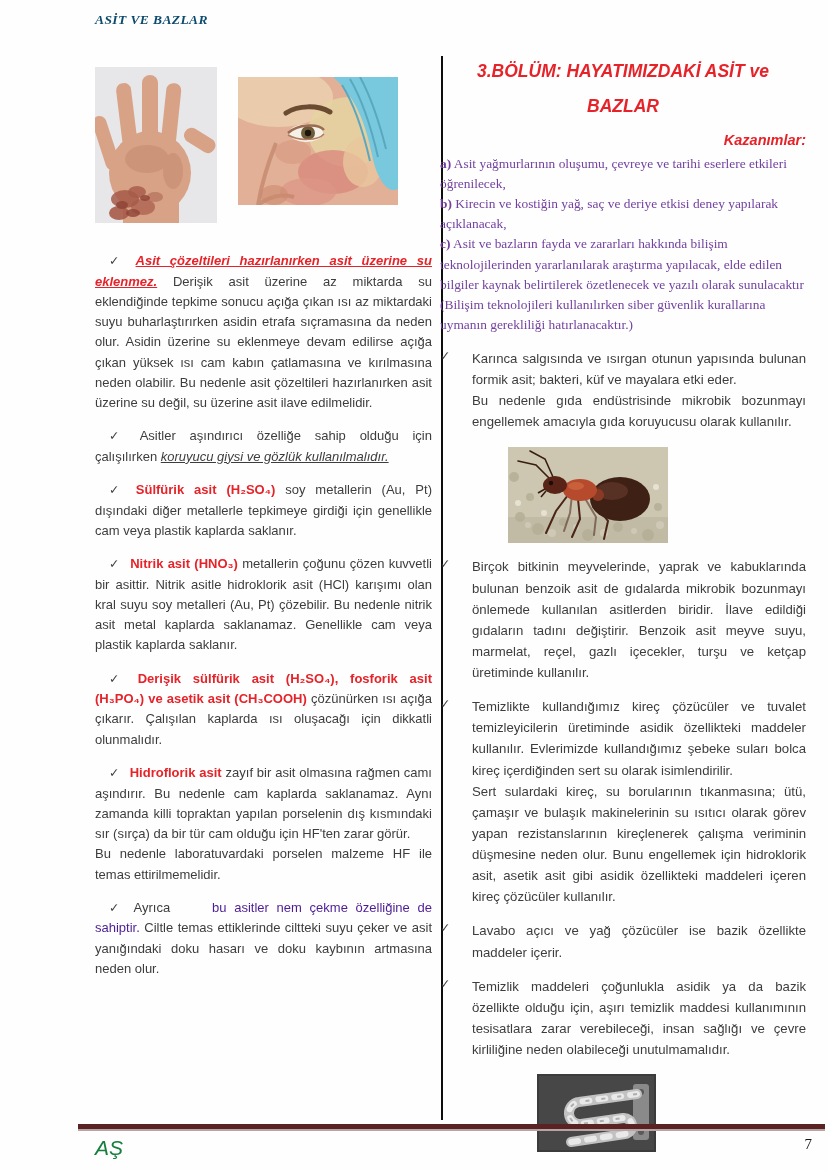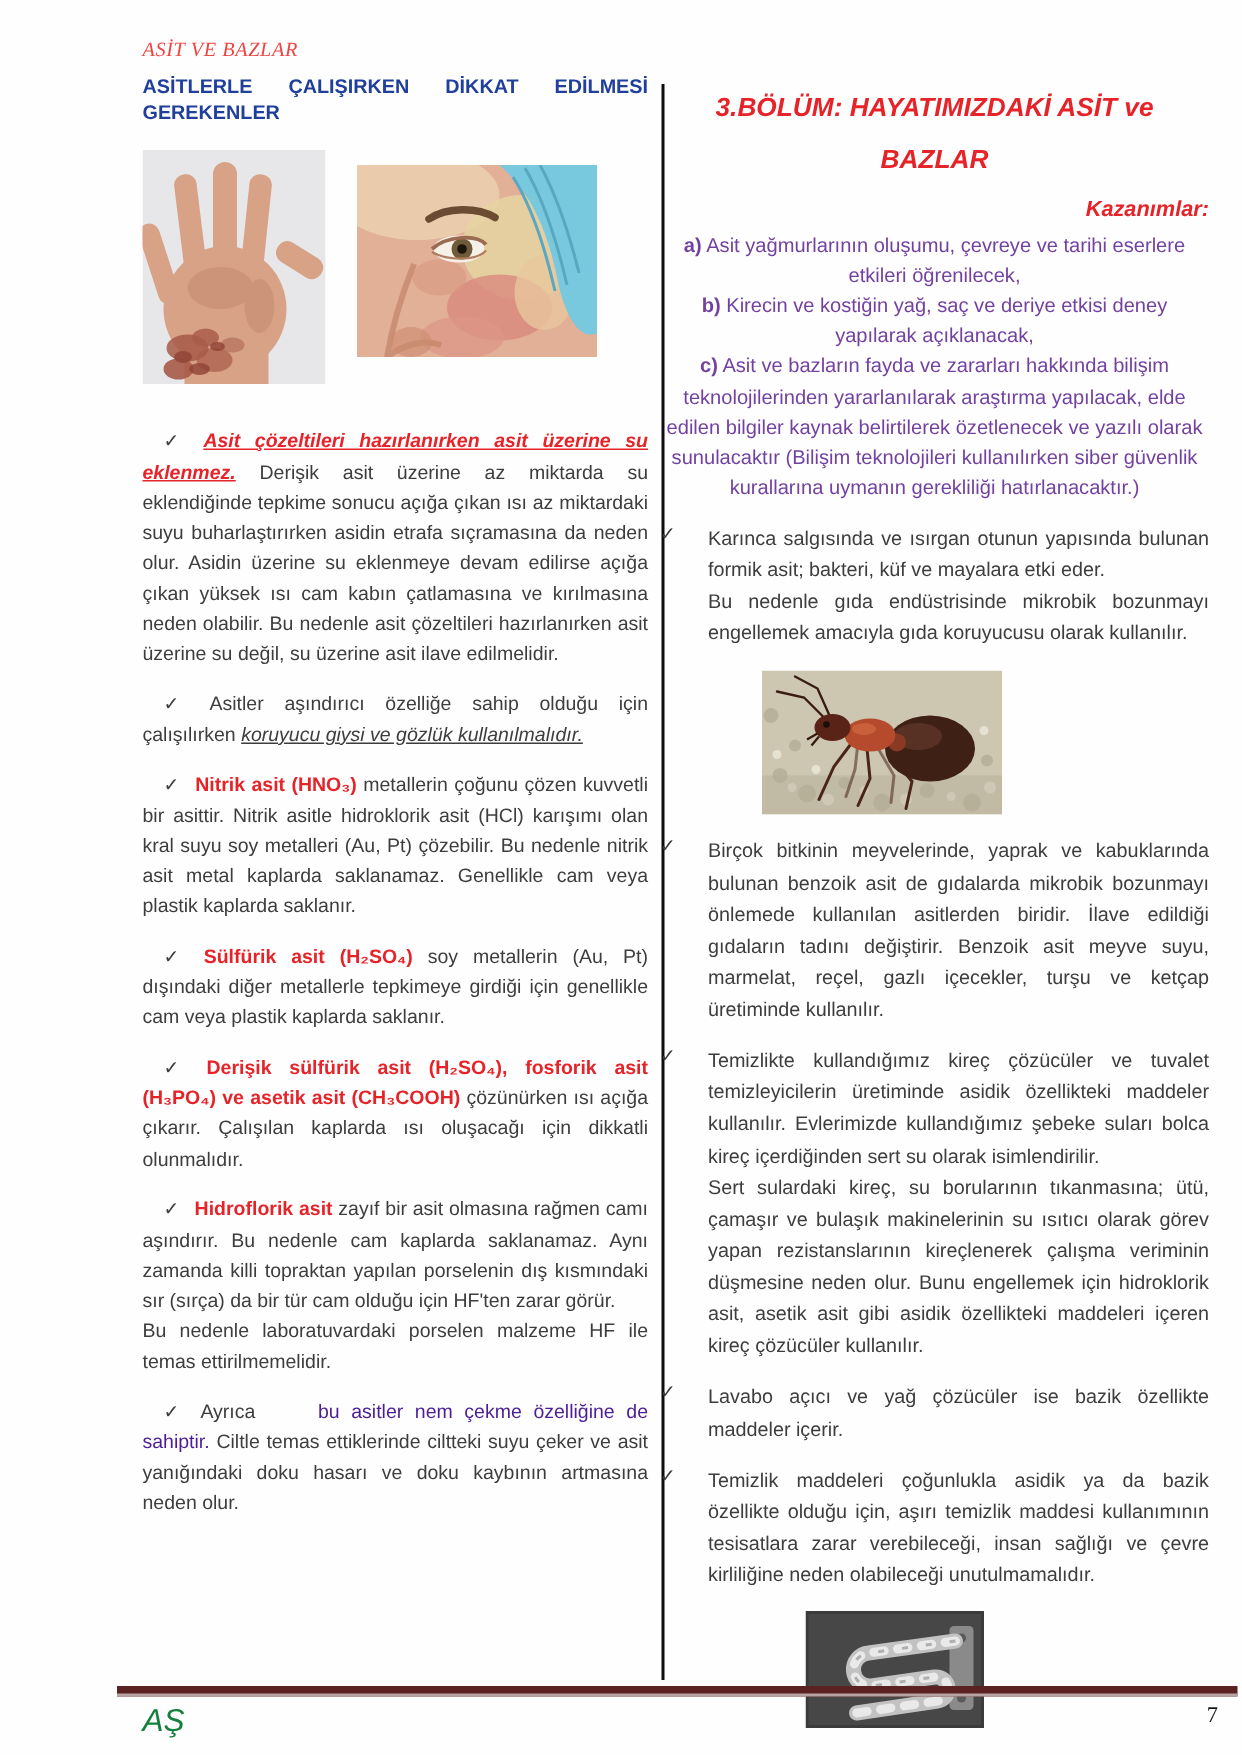--- a/index.html
+++ b/index.html
@@ -3,22 +3,22 @@
 <meta charset="utf-8">
 <style>
   html,body{margin:0;padding:0;background:#ffffff;}
   .page{
     position:relative;width:828px;height:1171px;background:#fefefe;
     overflow:hidden;font-family:"Liberation Sans",sans-serif;color:#3d3d3d;
   }
   
   .doc-header{
     position:absolute;left:95px;top:12px;
-    font-family:"Liberation Serif",serif;font-weight:normal;font-style:italic;
-    font-size:13.5px;color:#ef4444;letter-spacing:.4px;margin-top:13px;
+    font-family:"Liberation Serif",serif;font-weight:bold;font-style:italic;
+    font-size:13.5px;color:#0c4a6e;letter-spacing:.4px;
   }
   
   .col-divider{position:absolute;left:441px;top:56px;width:2px;height:1064px;background:#0d0d0d;}
   
   .col-left{position:absolute;left:95px;top:50px;width:337px;}
   .col-right{position:absolute;left:440px;top:54px;width:366px;}
   
   .sec-heading{
     margin:0 0 5px 0;font-size:13.2px;font-weight:bold;color:#1f3f9b;
     text-align:justify;text-align-last:justify;line-height:1.25;
@@ -40,22 +40,22 @@
   .seg-u{font-style:italic;text-decoration:underline;}
   
   .chapter-title{
     margin:0;font-size:17.5px;font-weight:bold;font-style:italic;color:#e62329;
     text-align:center;line-height:2.0;
   }
   .kaz-heading{
     margin:8px 0 6px 0;font-size:14.5px;font-weight:bold;font-style:italic;color:#e62329;text-align:right;
   }
   #objectives p{
-    margin:0;font-family:Liberation Sans, sans-serif;color:#7342a0;
-    font-size:13.4px;line-height:1.5;text-align:center;
+    margin:0;font-family:Liberation Serif, serif;color:#7342a0;
+    font-size:13.4px;line-height:1.5;text-align:left;
   }
   #objectives .obj-label{font-weight:bold;}
   .rb{display:flex;margin-top:13px;}
   .rb .check{flex:0 0 20px;margin-right:0;}
   .rb p{
     flex:1;margin:0 0 0 12px;font-size:13.2px;line-height:1.6;
     text-align:justify;white-space:pre-line;
   }
   .ant-img{display:block;margin:15px 0 0 68px;}
   .heater-img{display:block;margin:14px 0 0 97px;}
@@ -76,21 +76,20 @@
 </head>
 <body>
 
 <div class="page">
 
   <div class="doc-header">ASİT VE BAZLAR</div>
 
   <div class="col-divider"></div>
 
   <div class="col-left">
-    <h2 class="sec-heading">ASİTLERLE ÇALIŞIRKEN DİKKAT EDİLMESİ GEREKENLER</h2>
 
     <div class="img-row">
 
       <svg class="photo hand" width="122" height="156" viewBox="0 0 122 156">
         <rect width="122" height="156" fill="#e7e7e9"></rect>
         <g fill="#d8a287">
           <rect x="4" y="48" width="14" height="56" rx="7" transform="rotate(-18 11 76)"></rect>
           <rect x="25" y="16" width="15" height="78" rx="7" transform="rotate(-7 32 55)"></rect>
           <rect x="47" y="8" width="16" height="84" rx="8"></rect>
           <rect x="68" y="16" width="15" height="76" rx="7" transform="rotate(6 75 54)"></rect>
@@ -133,22 +132,22 @@
         <path d="M50,56 C60,47 80,46 86,53" stroke="#9a6b50" stroke-width="2.5" fill="none"></path>
         <path d="M50,58 C60,64 80,64 86,57" stroke="#b07c60" stroke-width="1.5" fill="none"></path>
         <path d="M38,66 C30,86 24,104 20,128 M20,128 C30,120 44,116 56,120" stroke="#c08468" stroke-width="4" fill="none" opacity="0.7"></path>
         <ellipse cx="36" cy="118" rx="14" ry="10" fill="#cb8a70" opacity="0.6"></ellipse>
       </svg>
     </div>
 
     <div id="left-bullets">
         <p class="lb"><span class="check">✓</span><span class="seg-ru">Asit çözeltileri hazırlanırken asit üzerine su eklenmez.</span><span class="seg-n"> Derişik asit üzerine az miktarda su eklendiğinde tepkime sonucu açığa çıkan ısı az miktardaki suyu buharlaştırırken asidin etrafa sıçramasına da neden olur. Asidin üzerine su eklenmeye devam edilirse açığa çıkan yüksek ısı cam kabın çatlamasına ve kırılmasına neden olabilir. Bu nedenle asit çözeltileri hazırlanırken asit üzerine su değil, su üzerine asit ilave edilmelidir.</span></p>
         <p class="lb"><span class="check">✓</span><span class="seg-n">Asitler aşındırıcı özelliğe sahip olduğu için çalışılırken </span><span class="seg-u">koruyucu giysi ve gözlük kullanılmalıdır.</span></p>
+        <p class="lb"><span class="check">✓</span><span class="seg-r">Sülfürik asit (H₂SO₄)</span><span class="seg-n"> soy metallerin (Au, Pt) dışındaki diğer metallerle tepkimeye girdiği için genellikle cam veya plastik kaplarda saklanır.</span></p>
         <p class="lb"><span class="check">✓</span><span class="seg-r">Nitrik asit (HNO₃)</span><span class="seg-n"> metallerin çoğunu çözen kuvvetli bir asittir. Nitrik asitle hidroklorik asit (HCl) karışımı olan kral suyu soy metalleri (Au, Pt) çözebilir. Bu nedenle nitrik asit metal kaplarda saklanamaz. Genellikle cam veya plastik kaplarda saklanır.</span></p>
-        <p class="lb"><span class="check">✓</span><span class="seg-r">Sülfürik asit (H₂SO₄)</span><span class="seg-n"> soy metallerin (Au, Pt) dışındaki diğer metallerle tepkimeye girdiği için genellikle cam veya plastik kaplarda saklanır.</span></p>
         <p class="lb"><span class="check">✓</span><span class="seg-r">Derişik sülfürik asit (H₂SO₄), fosforik asit (H₃PO₄) ve asetik asit (CH₃COOH)</span><span class="seg-n"> çözünürken ısı açığa çıkarır. Çalışılan kaplarda ısı oluşacağı için dikkatli olunmalıdır.</span></p>
         <p class="lb"><span class="check">✓</span><span class="seg-r">Hidroflorik asit</span><span class="seg-n"> zayıf bir asit olmasına rağmen camı aşındırır. Bu nedenle cam kaplarda saklanamaz. Aynı zamanda killi topraktan yapılan porselenin dış kısmındaki sır (sırça) da bir tür cam olduğu için HF'ten zarar görür.
 Bu nedenle laboratuvardaki porselen malzeme HF ile temas ettirilmemelidir.</span></p>
         <p class="lb"><span class="check">✓</span><span class="seg-n">Ayrıca </span><span class="seg-rn">bu asitler nem çekme özelliğine de sahiptir.</span><span class="seg-n"> Ciltle temas ettiklerinde ciltteki suyu çeker ve asit yanığındaki doku hasarı ve doku kaybının artmasına neden olur.</span></p>
       </div>
   </div>
 
   <div class="col-right">
     <h1 class="chapter-title">3.BÖLÜM: HAYATIMIZDAKİ ASİT ve BAZLAR</h1>
     <h3 class="kaz-heading">Kazanımlar:</h3>

